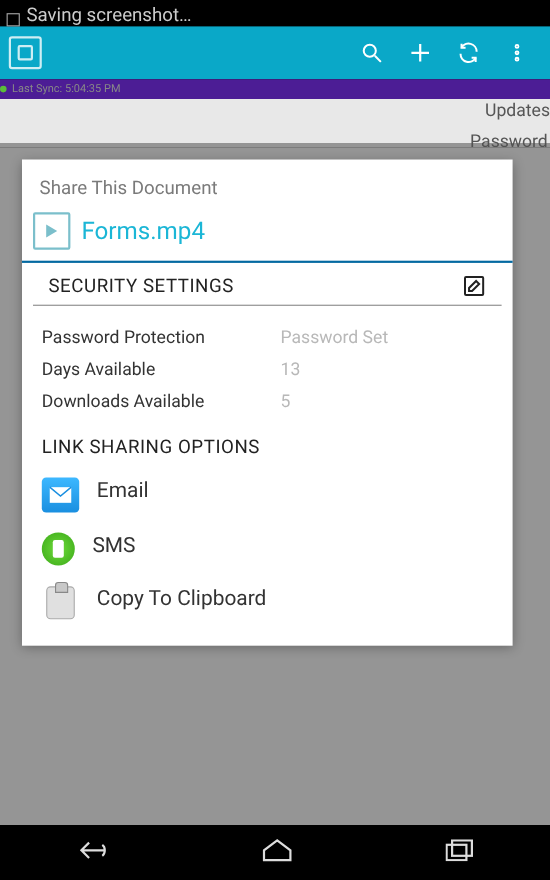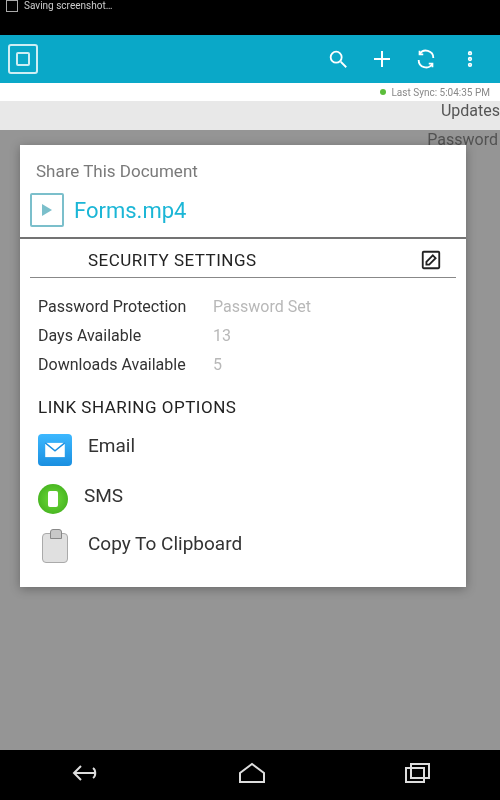--- a/index.html
+++ b/index.html
@@ -1,56 +1,56 @@
 <!DOCTYPE html>
 <html><head>
 <meta charset="utf-8">
 <style>
 * { margin: 0; padding: 0; box-sizing: border-box; font-family: Roboto, Arial, sans-serif; }
 html, body { width: 500px; height: 800px; overflow: hidden; background: #000; }
 
-.status-bar { height: 35px; background: #000; color: #ccc; font-size: 10px; display: flex; align-items: flex-start; padding: 0 6px; }
+.status-bar { height: 24px; background: #000; color: #ccc; font-size: 17px; display: flex; align-items: flex-end; padding: 0 6px; }
 .status-bar .sb-icon { width: 12px; height: 12px; border: 1px solid #aaa; margin-right: 6px; }
 
 .app-bar { height: 48px; background: #0aa8c8; display: flex; align-items: center; padding: 0 8px; }
 .app-logo { width: 30px; height: 30px; border: 2px solid rgba(255,255,255,0.8); border-radius: 3px; display: flex; align-items: center; justify-content: center; }
 .app-logo-inner { width: 14px; height: 14px; border: 2px solid rgba(255,255,255,0.8); border-radius: 2px; position: relative; }
 .app-bar .spacer { flex: 1; }
 .app-bar .ab-btn { width: 44px; height: 44px; display: flex; align-items: center; justify-content: center; color: #fff; }
 .app-bar svg { stroke: #fff; fill: none; stroke-width: 2; }
 
-.sync-row { height: 18px; background: #ffffff; display: flex; justify-content: flex-end; align-items: center; padding-right: 10px; font-size: 10px; color: #888; }
+.sync-row { height: 18px; background: #4c1d95; display: flex; justify-content: flex-start; align-items: center; padding-right: 10px; font-size: 10px; color: #888; }
 .sync-dot { width: 6px; height: 6px; border-radius: 50%; background: #5bbd3a; margin-right: 5px; }
 
 .tabs { height: 44px; background: #e8e8e8; display: flex; align-items: flex-end; color: #555; font-size: 16px; flex-direction: column; }
 .tab { flex: 1; text-align: center; padding-bottom: 10px; }
 .tab.active { color: #333; position: relative; }
 .tab.active::after { content: ""; position: absolute; bottom: 0; left: 30%; right: 30%; height: 4px; background: #0aa8c8; }
 .tab.left { text-align: left; padding-left: 2px; }
 .tab.right { text-align: right; padding-right: 2px; }
 
 .content-bg { background: #e8e8e8; height: 620px; position: relative; }
 
 .overlay { position: absolute; top: 130px; left: 0; right: 0; bottom: 50px; background: rgba(80,80,80,0.55); }
 
 .dialog { position: absolute; top: 145px; left: 20px; right: 34px; background: #fff; box-shadow: 0 2px 10px rgba(0,0,0,0.3); padding-bottom: 14px; }
 
 .dlg-title { color: #7a7a7a; font-size: 17px; padding: 16px 16px 10px; }
-.file-row { display: flex; align-items: center; padding: 2px 10px 10px; border-bottom: 2px solid #737373; text-align: center; }
+.file-row { display: flex; align-items: center; padding: 2px 10px 10px; border-bottom: 2px solid #0369a1; text-align: center; }
 .file-icon { width: 34px; height: 34px; border: 2px solid #7bbfcb; border-radius: 2px; display: flex; align-items: center; justify-content: center; margin-right: 10px; }
 .file-icon-inner { width: 0; height: 0; border-left: 10px solid #7bbfcb; border-top: 6px solid transparent; border-bottom: 6px solid transparent; }
 .file-name { color: #1bb6d6; font-size: 22px; }
 
 .sec-header { display: flex; align-items: center; padding: 10px 14px 6px; border-bottom: 1px solid #888; margin: 0 10px; }
-.sec-header-text { font-size: 17px; color: #222; letter-spacing: 0.5px; flex: 1; margin-left: 44px; }
+.sec-header-text { font-size: 17px; color: #222; letter-spacing: 0.5px; flex: 1; }
 .edit-icon { width: 22px; height: 22px; }
 .edit-icon svg { stroke: #222; fill: none; stroke-width: 2; }
 
 .sec-body { padding: 14px 18px 4px; }
-.sec-row { display: flex; padding: 5px 0; font-size: 16px; }
+.sec-row { display: flex; padding: 5px 0; font-size: 16px; gap: 42px; }
 .sec-label { color: #333; width: 175px; }
 .sec-value { color: #b8b8b8; }
 
 .opts-header { font-size: 17px; color: #222; padding: 14px 18px 8px; letter-spacing: 0.5px; }
 
 .opt-row { display: flex; padding: 9px 18px; font-size: 19px; color: #333; }
 .opt-icon { width: 34px; height: 32px; margin-right: 16px; display: flex; align-items: center; justify-content: center; border-radius: 4px; }
 
 .icon-email { background: linear-gradient(#3db8ff,#1a8fe0); }
 .icon-email svg { fill: #fff; }

